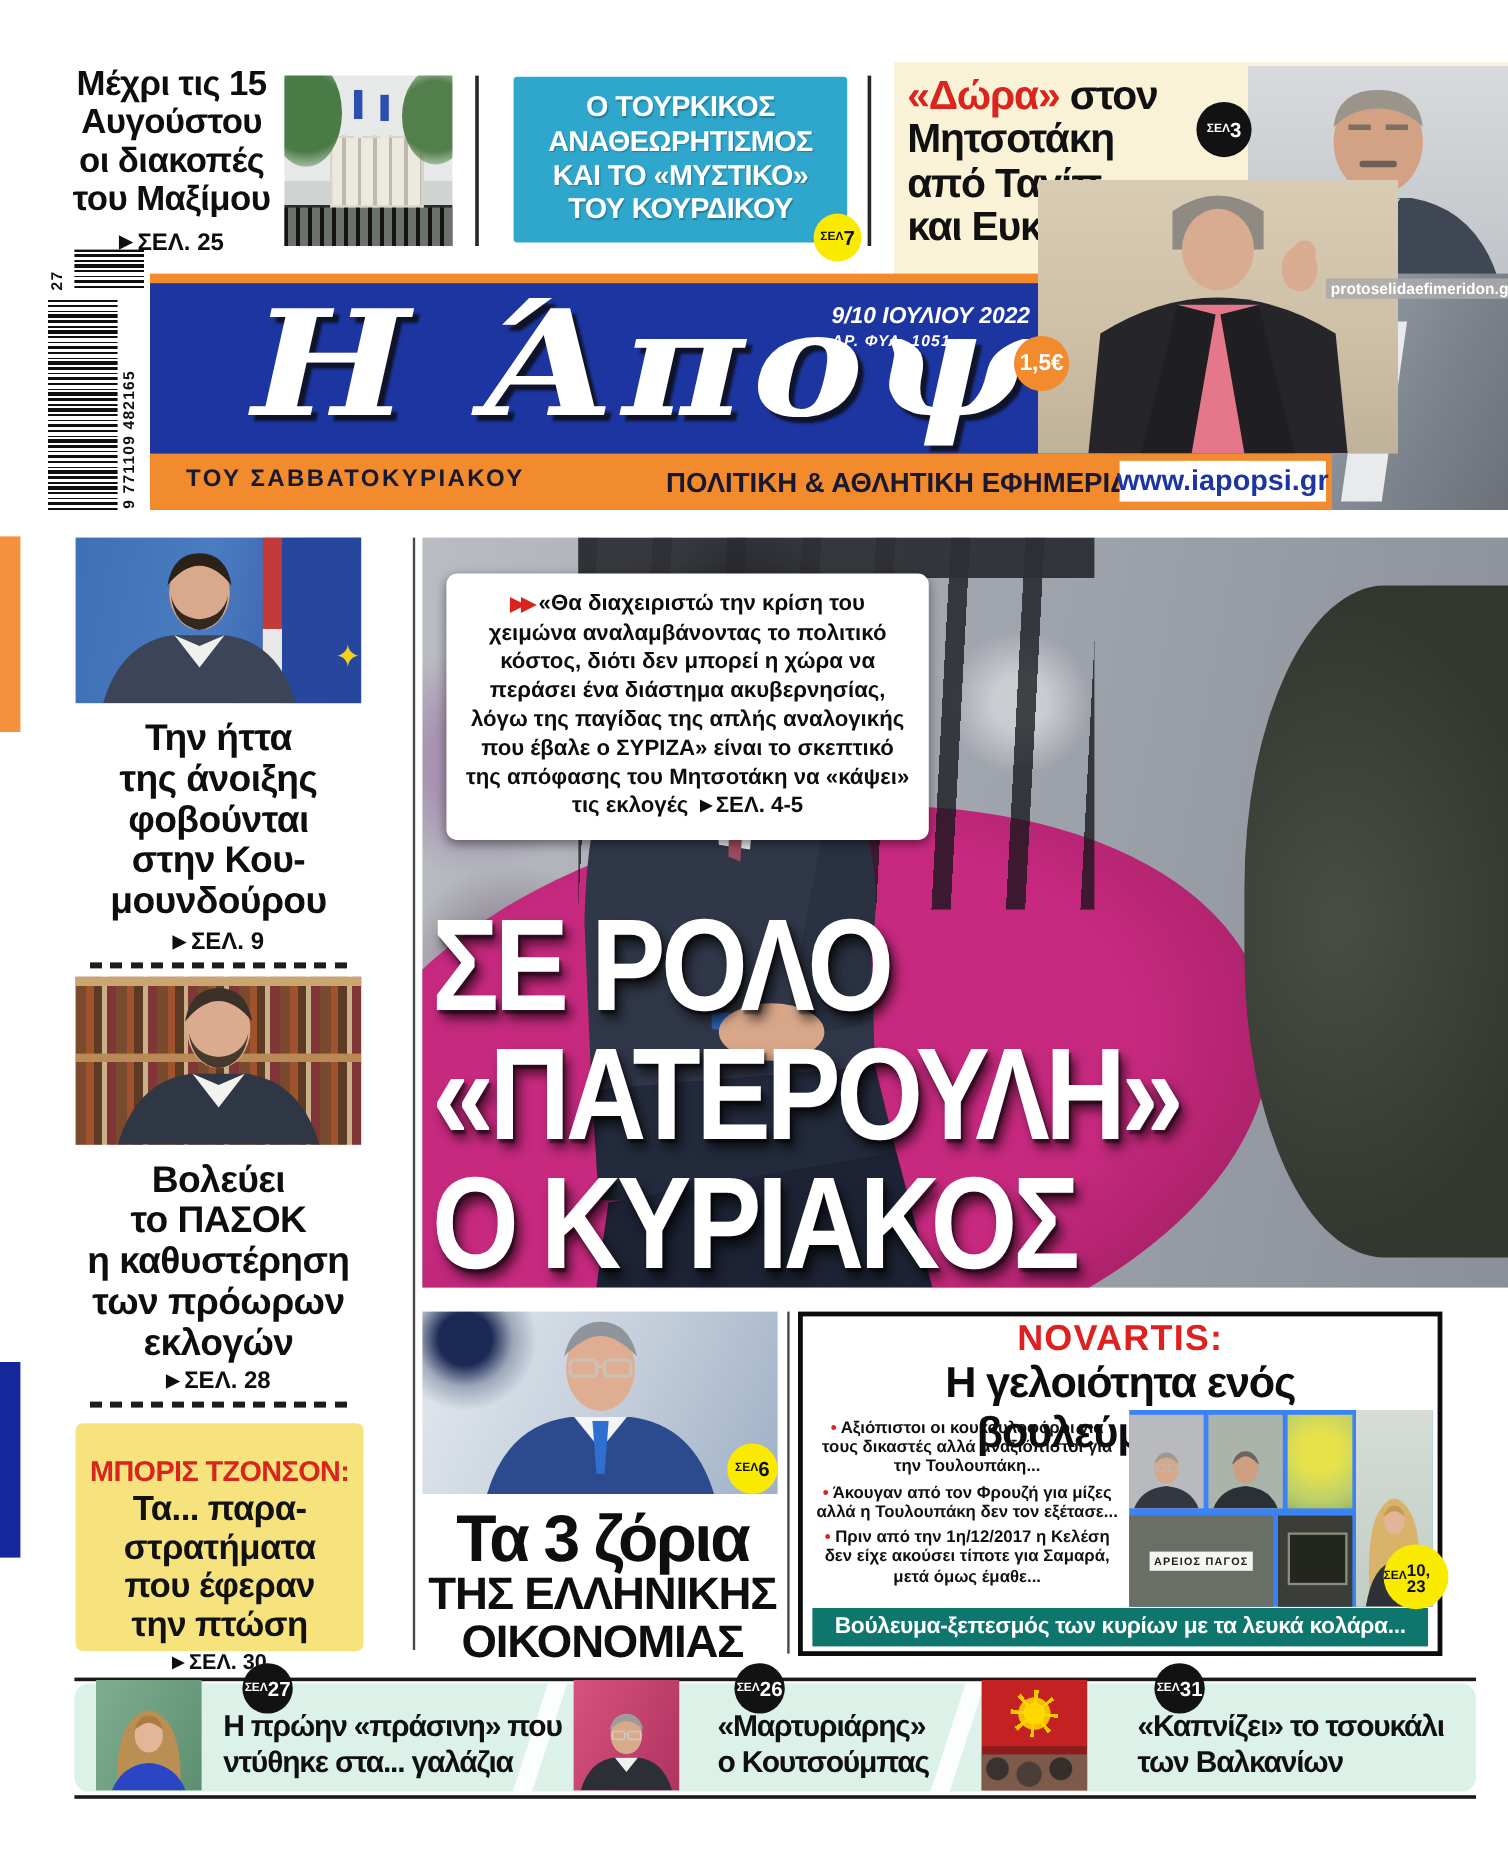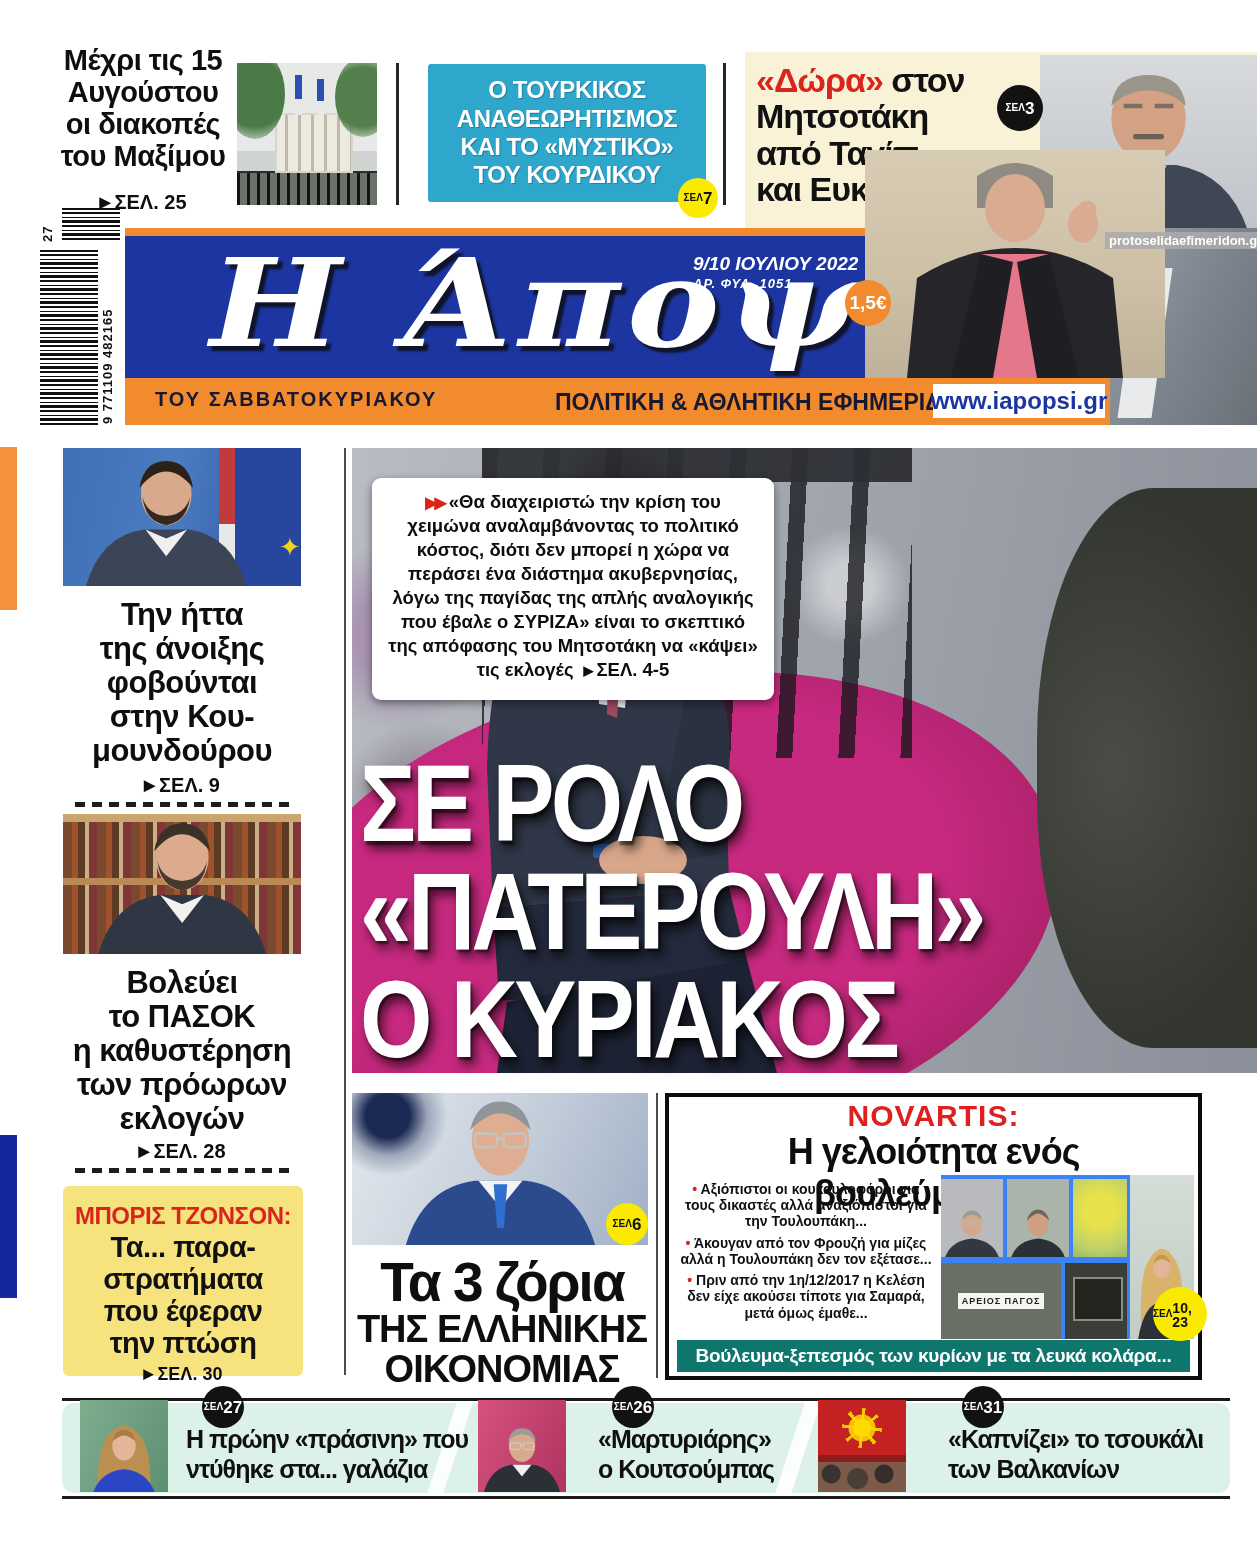--- a/index.html
+++ b/index.html
@@ -18,21 +18,21 @@
          justify-content:center;font-weight:bold;line-height:1;z-index:30;}
   .badge .bl{font-size:10px;}
   .badge .bp{font-size:17px;margin-top:1px;}
   .badge.black{background:#121212;color:#fff;}
   .badge.yellow{background:#F9EA00;color:#111;}
   .bars{background:repeating-linear-gradient(0deg,#101010 0 2px,#fff 2px 4px,#101010 4px 7px,#fff 7px 9px,#101010 9px 10px,#fff 10px 13px);}
   .vtext{writing-mode:vertical-rl;transform:rotate(180deg);font-size:13px;font-weight:bold;color:#111;letter-spacing:1px;}
   .red{color:#D9251D;}
 
   
-  #maximou-head{left:52px;top:45px;width:182px;font-size:29px;line-height:1.1;}
+  #maximou-head{left:52px;top:55px;width:182px;font-size:29px;line-height:1.1;}
   #maximou-ref{left:52px;top:191px;width:182px;}
   #photo-building{left:237px;top:63px;width:140px;height:142px;}
   #kurdish-box{left:428px;top:64px;width:278px;height:138px;background:#2FA6CB;border-radius:3px;
                display:flex;align-items:center;justify-content:center;}
   #kurdish-box .hl{color:#fff;font-size:24px;line-height:1.18;text-shadow:1px 1px 1px rgba(0,0,0,.25);}
   #gifts-bg{left:745px;top:52px;width:512px;height:178px;background:#FAF2D7;}
   #gifts-head{left:756px;top:62px;width:280px;font-weight:bold;font-size:34px;line-height:1.07;letter-spacing:-1px;}
   #photo-erdogan{left:1040px;top:55px;width:217px;height:175px;background:linear-gradient(#d8dadd,#c0c4c8);}
 
   
@@ -68,21 +68,21 @@
 
   
   #photo-tsipras{left:63px;top:448px;width:238px;height:138px;background:
      linear-gradient(100deg,#3f6fb5 0%,#4a7cc2 45%,#30509c 100%);}
   #tsipras-head{left:48px;top:598px;width:268px;font-size:31px;line-height:1.1;}
   #tsipras-ref{left:48px;top:774px;width:268px;}
   #photo-androulakis{left:63px;top:814px;width:238px;height:140px;}
   #pasok-head{left:48px;top:966px;width:268px;font-size:31px;line-height:1.1;}
   #pasok-ref{left:48px;top:1140px;width:268px;}
   #johnson-box{left:63px;top:1186px;width:240px;height:190px;background:#F6E37E;border-radius:6px;
-               text-align:center;padding-top:16px;box-sizing:border-box;}
+               text-align:center;padding-top:27px;box-sizing:border-box;}
   #johnson-kicker{font-size:24px;font-weight:bold;color:#D9251D;letter-spacing:-0.5px;}
   #johnson-head{font-size:29px;font-weight:bold;line-height:1.1;margin-top:2px;letter-spacing:-0.5px;}
   #johnson-ref{margin-top:4px;font-size:18px;}
 
   #divider-left{left:344px;top:448px;height:927px;width:2px;background:#4a4a4e;}
 
   
   #photo-main{left:352px;top:448px;width:905px;height:625px;background:linear-gradient(100deg,#b9bcc2 0%,#a4a8b0 40%,#8b8f99 100%);}
   #mottle{position:absolute;inset:0;background:
      radial-gradient(circle at 12% 18%,rgba(255,255,255,.55) 0 26px,transparent 60px),

